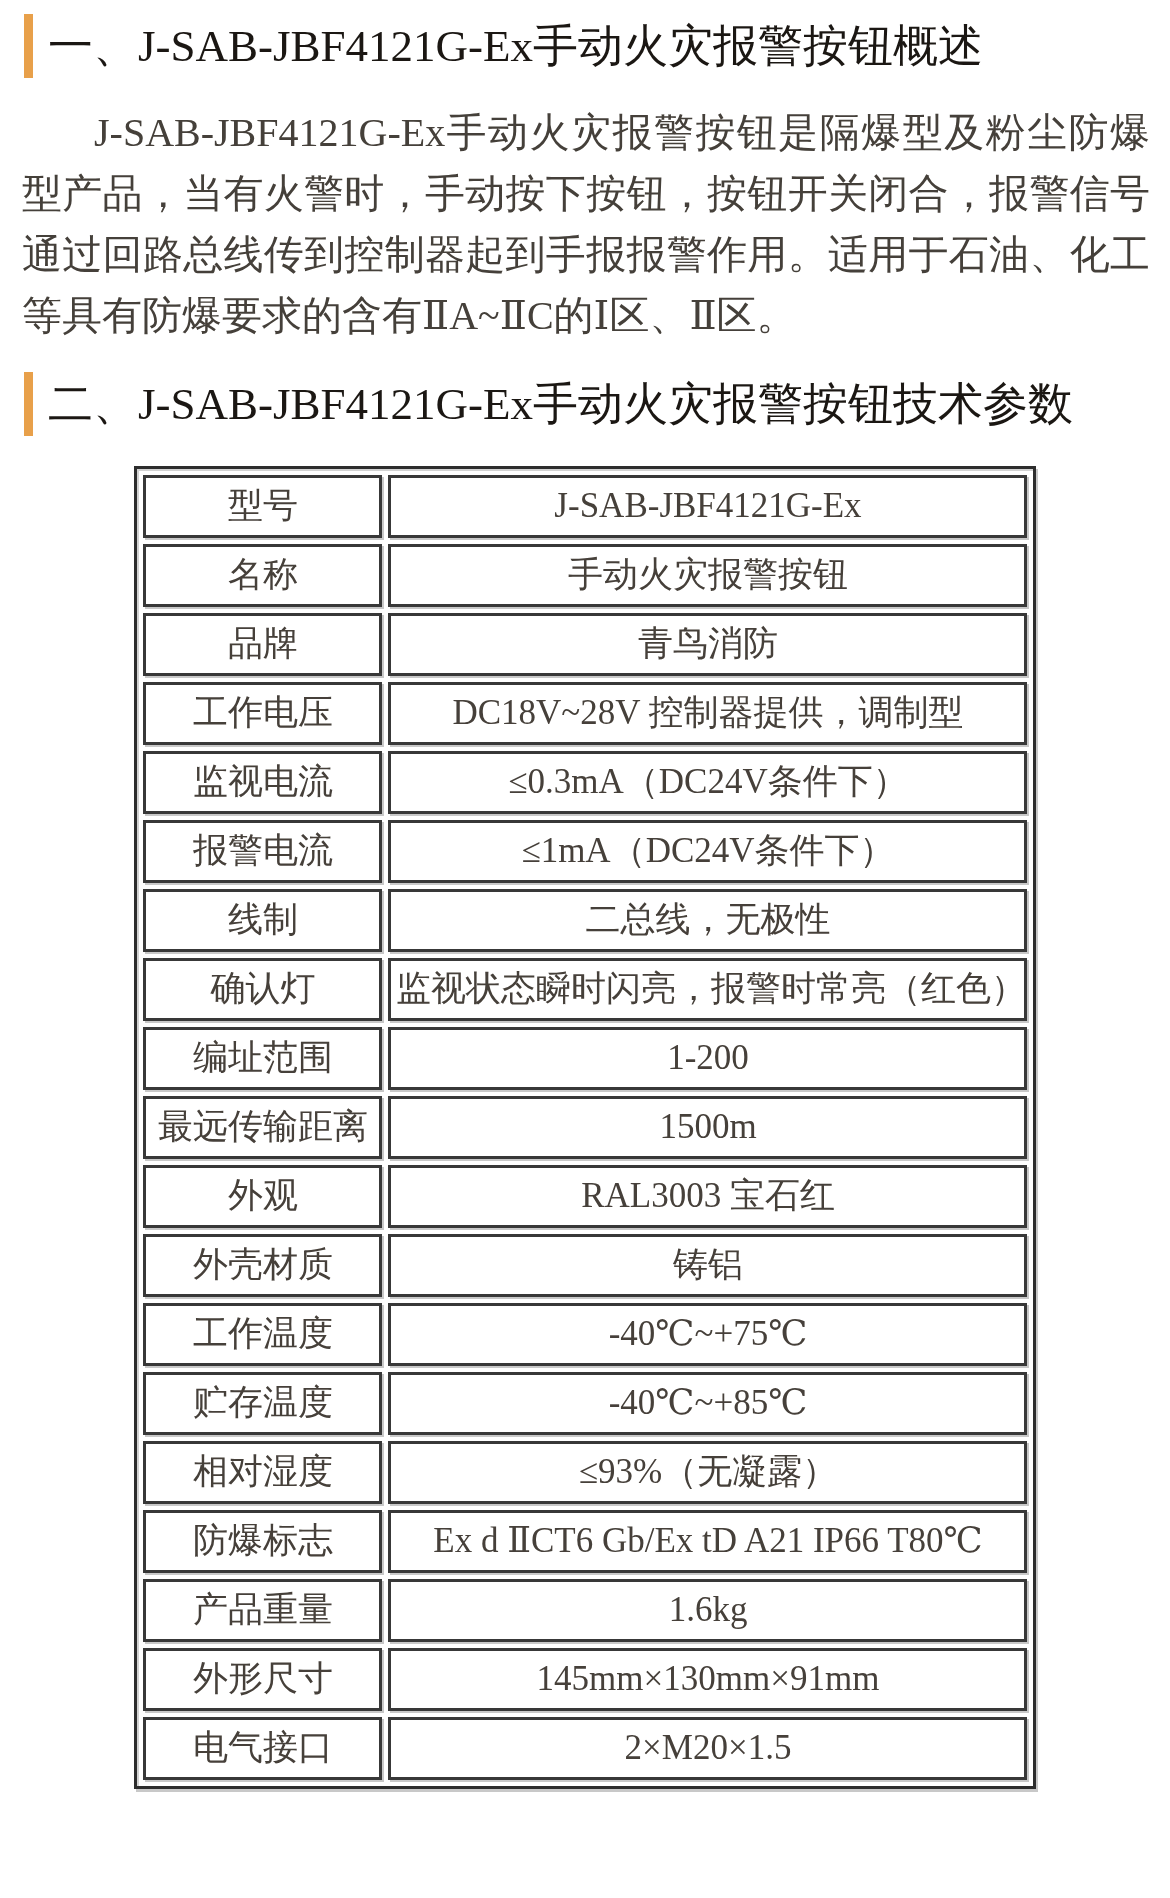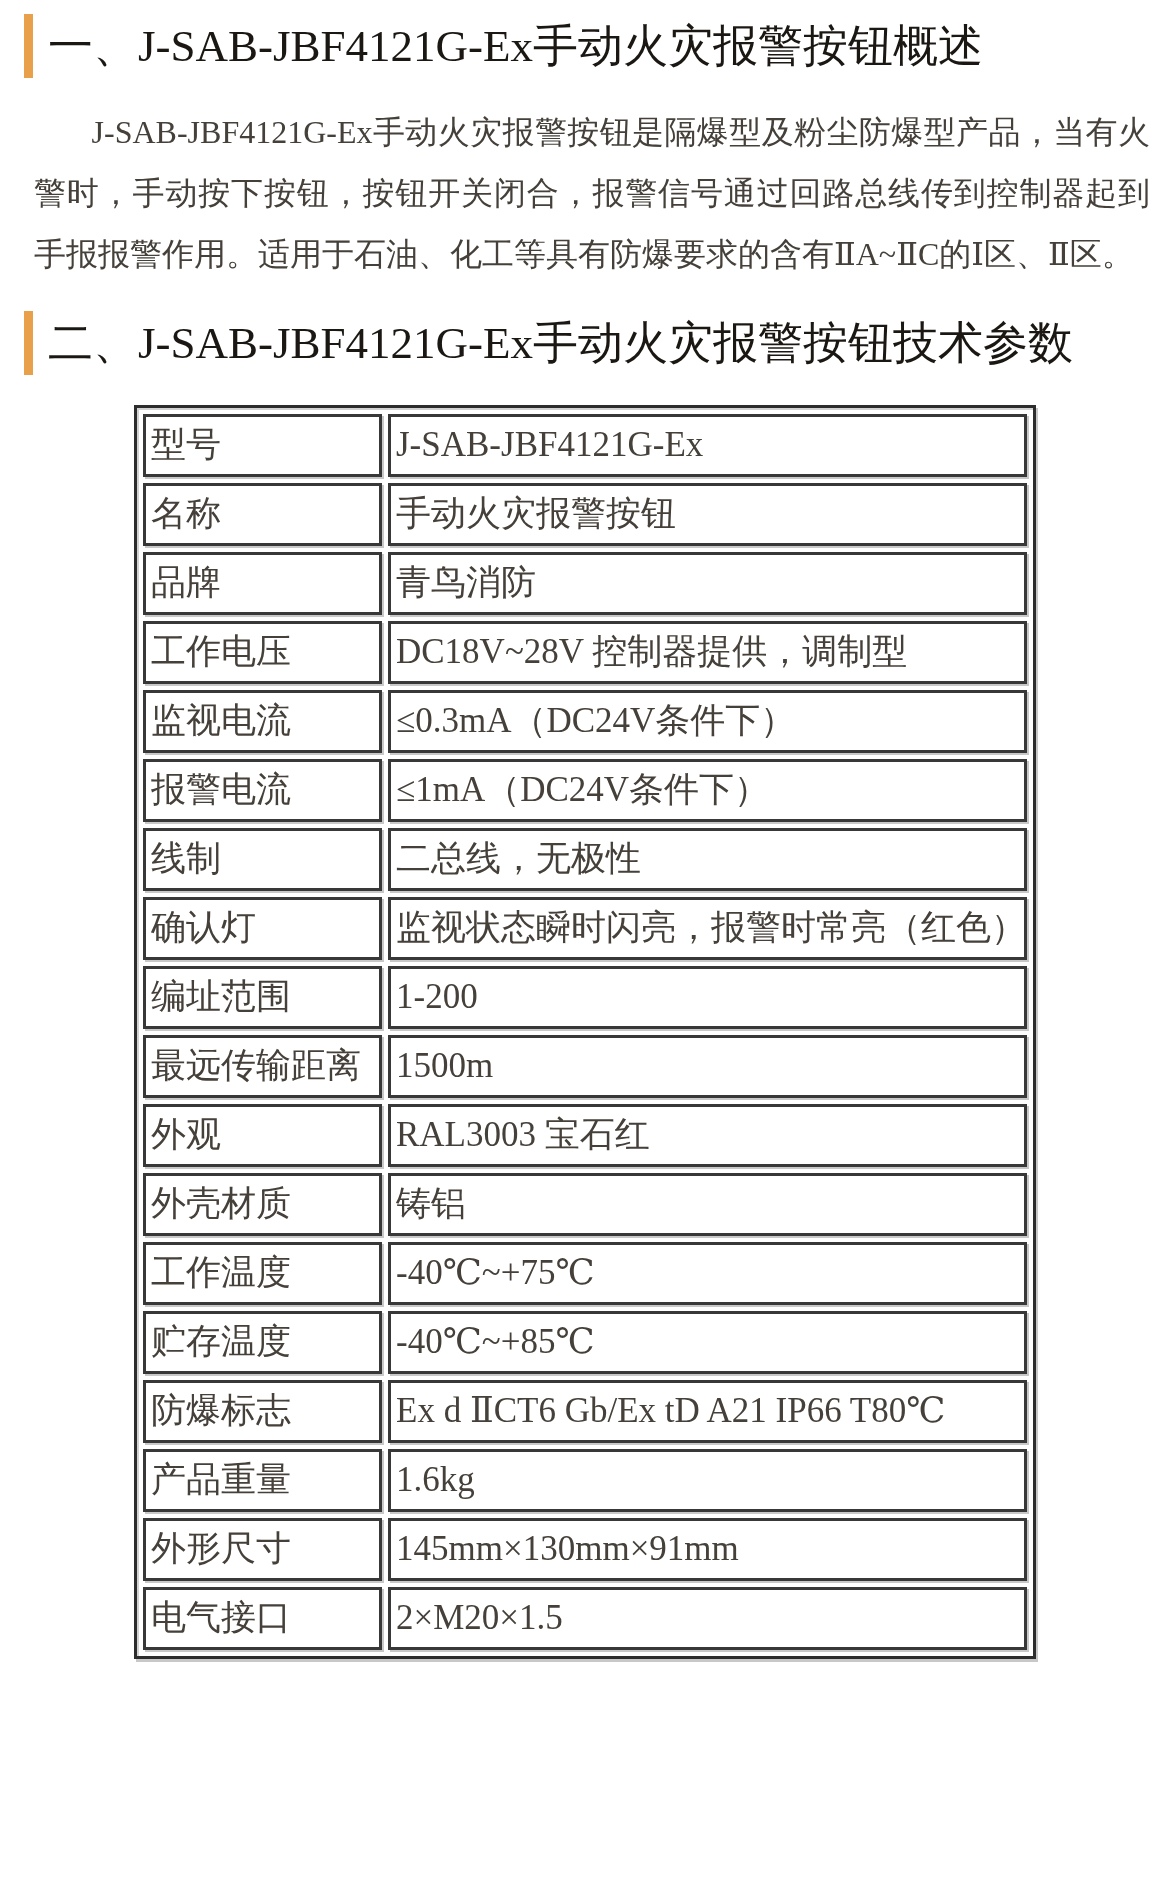--- a/index.html
+++ b/index.html
@@ -23,22 +23,22 @@
     line-height:64px;
     color:#1b1713;
     letter-spacing:0;
     white-space:nowrap;
   }
   .sec-heading.first{ margin-top:14px; }
   .sec-heading.second{ margin-top:26px; }
 
   
   .overview-text{
-    margin:24px 20px 0 34px;
-    font-size:32px;
+    margin:24px 20px 0 22px;
+    font-size:40px;
     line-height:61px;
     text-indent:1.8em;
     color:#45403a;
     text-align:justify;
   }
 
   
   table.spec{
     width:902px;
     margin:30px auto 0 auto;
@@ -54,20 +54,21 @@
     box-shadow:2px 2px 0 #c8c8c8;
     height:57px;
     padding:0 4px 0 5px;
     font-size:35px;
     line-height:1.1;
     color:#46403a;
     background:#ffffff;
     vertical-align:middle;
     white-space:nowrap;
     overflow:hidden;
+    text-align:center;
   }
   td.col-label{ width:224px; }
 </style>
 </head>
 <body>
 
 <h2 class="sec-heading first">一、J-SAB-JBF4121G-Ex手动火灾报警按钮概述</h2>
 
 <p class="overview-text">J-SAB-JBF4121G-Ex手动火灾报警按钮是隔爆型及粉尘防爆型产品，当有火警时，手动按下按钮，按钮开关闭合，报警信号通过回路总线传到控制器起到手报报警作用。适用于石油、化工等具有防爆要求的含有ⅡA~ⅡC的Ⅰ区、Ⅱ区。</p>
 
@@ -125,20 +126,24 @@
     </tr>
     <tr>
       <td class="col-label">工作温度</td>
       <td>-40℃~+75℃</td>
     </tr>
     <tr>
       <td class="col-label">贮存温度</td>
       <td>-40℃~+85℃</td>
     </tr>
     <tr>
+      <td class="col-label">相对湿度</td>
+      <td>≤93%（无凝露）</td>
+    </tr>
+    <tr>
       <td class="col-label">防爆标志</td>
       <td>Ex d ⅡCT6 Gb/Ex tD A21 IP66 T80℃</td>
     </tr>
     <tr>
       <td class="col-label">产品重量</td>
       <td>1.6kg</td>
     </tr>
     <tr>
       <td class="col-label">外形尺寸</td>
       <td>145mm×130mm×91mm</td>

